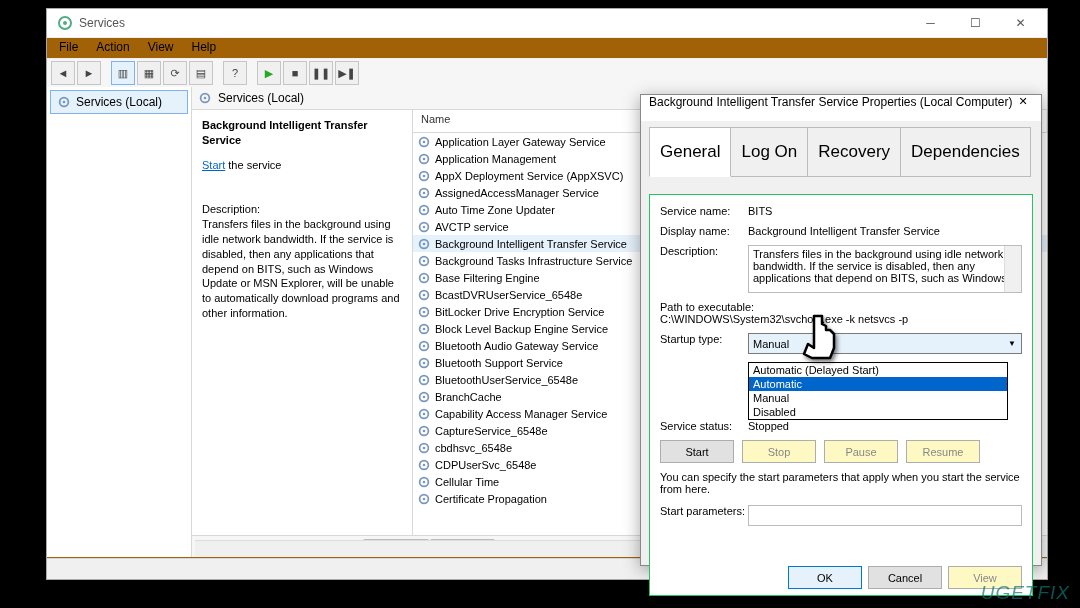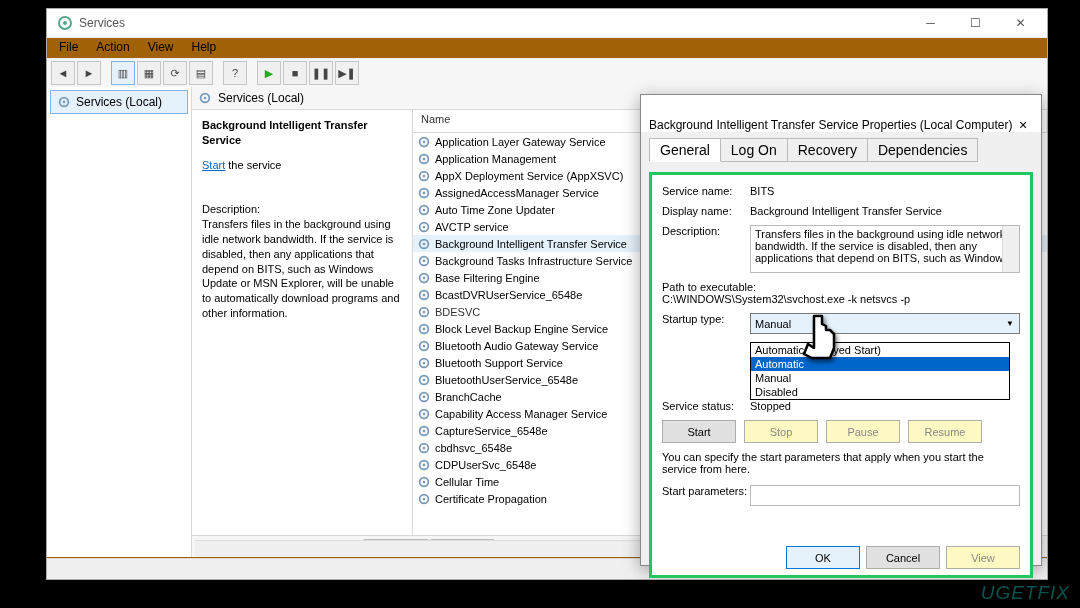--- a/index.html
+++ b/index.html
@@ -35,26 +35,26 @@
 .row .nm{width:224px;white-space:nowrap;overflow:hidden}
 .row .ds{flex:1;white-space:nowrap;overflow:hidden;color:#333}
 .row.sel{background:#e5f1fb}
 .tabs{height:21px;display:flex;align-items:flex-end;padding-left:170px;background:#f6f6f6;border-top:1px solid #d8d8d8}
 .tab{padding:2px 10px;border:1px solid #bbb;background:#fff;font-size:11px;margin-right:-1px;border-top-left-radius:3px;border-top-right-radius:3px}
 .tab.back{background:#f0f0f0}
 .statusbar{position:absolute;bottom:0;left:0;right:0;height:20px;background:#f0f0f0;border-top:1px solid #d8d8d8}
 .scrollbar-h{position:absolute;bottom:22px;left:148px;right:4px;height:16px;background:#f0f0f0;border-top:1px solid #ddd}
 
 .dialog{position:absolute;left:640px;top:94px;width:400px;height:470px;background:#f0f0f0;border:1px solid #888;box-shadow:0 4px 16px rgba(0,0,0,.35);font-size:11px}
-.dlg-title{height:37px;display:flex;align-items:flex-end;padding:0 8px;background:#fff}
+.dlg-title{height:26px;display:flex;align-items:flex-start;padding:0 8px;background:#fff}
 .dlg-title span{flex:1;font-size:12px}
 .dlg-tabs{display:flex;padding:6px 8px 0 8px;gap:0}
-.dlg-tab{padding:3px 10px;border:1px solid #bbb;background:#f0f0f0;margin-right:-1px;font-size:14px}
+.dlg-tab{padding:14px 10px;border:1px solid #bbb;background:#f0f0f0;margin-right:-1px;font-size:17px}
 .dlg-tab.active{background:#fff;border-bottom-color:#fff;position:relative;z-index:2}
-.dlg-body{margin:10px 8px 8px 8px;background:#fff;border:3px solid #22c55e;padding:10px;height:380px;position:relative}
+.dlg-body{margin:17px 8px 8px 8px;background:#fff;border:1px solid #22c55e;padding:10px;height:380px;position:relative}
 .fld{display:flex;margin-bottom:8px;align-items:flex-start}
 .fld .lab{width:88px}
 .fld .val{flex:1}
 .descbox{flex:1;border:1px solid #bbb;background:#fff;height:42px;padding:2px 4px;font-size:11px;overflow:hidden;position:relative}
 .descbox .sbv{position:absolute;right:0;top:0;width:16px;height:100%;background:#f0f0f0;border-left:1px solid #ddd}
 .combo{flex:1;border:1px solid #7a7a7a;background:#fff;height:19px;display:flex;align-items:center;padding:0 4px;position:relative;background:#e5f1fb}
 .combo .dd{position:absolute;right:2px;top:2px;width:14px;height:14px;display:flex;align-items:center;justify-content:center;font-size:8px}
 .dd-list{position:absolute;left:98px;top:167px;width:258px;border:1px solid #000;background:#fff;z-index:10}
 .dd-item{padding:1px 4px;font-size:11px}
 .dd-item.sel{background:#0066cc;color:#fff}
@@ -220,20 +220,21 @@
                   <circle cx="8" cy="8" r="1.5" fill="#79b"></circle>
                 </svg>
                 <div class="nm">BcastDVRUserService_6548e</div>
                 <div class="ds">This use</div>
               </div>
               <div class="row">
                 <svg class="ic" viewBox="0 0 16 16">
                   <circle cx="8" cy="8" r="5" fill="none" stroke="#79b" stroke-width="2"></circle>
                   <circle cx="8" cy="8" r="1.5" fill="#79b"></circle>
                 </svg>
+                <div class="nm">BitLocker Drive Encryption Service</div>
                 <div class="ds">BDESVC</div>
               </div>
               <div class="row">
                 <svg class="ic" viewBox="0 0 16 16">
                   <circle cx="8" cy="8" r="5" fill="none" stroke="#79b" stroke-width="2"></circle>
                   <circle cx="8" cy="8" r="1.5" fill="#79b"></circle>
                 </svg>
                 <div class="nm">Block Level Backup Engine Service</div>
                 <div class="ds">The WB</div>
               </div>

